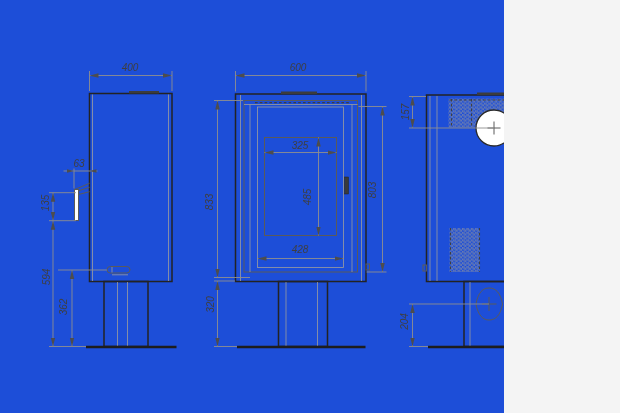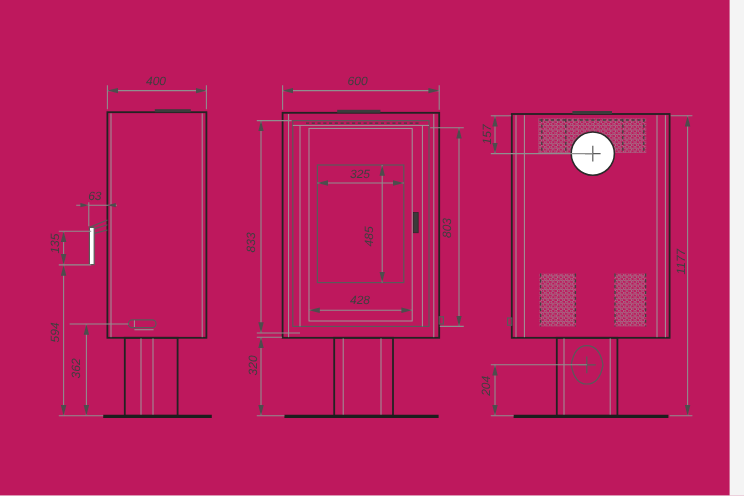--- a/index.html
+++ b/index.html
@@ -1,16 +1,16 @@
 <!DOCTYPE html>
 <html><head>
 <meta charset="utf-8">
 <style>
   html,body{margin:0;padding:0;background:#f4f4f4;}
-  .stage{position:relative;width:608px;height:413px;background:#be185d;overflow:hidden;
+  .stage{position:relative;width:504px;height:413px;background:#1d4ed8;overflow:hidden;
          font-family:"Liberation Sans",sans-serif;}
   svg{position:absolute;left:0;top:0;}
   .outline{fill:none;stroke:#232323;stroke-width:1.5;}
   .med{fill:none;stroke:#5a5a5a;stroke-width:1;}
   .light{fill:none;stroke:#9d9d9d;stroke-width:0.8;}
   .dim{fill:none;stroke:#8f8f8f;stroke-width:0.9;}
   .floor{fill:none;stroke:#1d1d1d;stroke-width:2.6;}
   .dash{fill:none;stroke:#3f3f3f;stroke-width:1.1;stroke-dasharray:2.6 2.2;}
   .darkfill{fill:#3c3c3c;stroke:none;}
   .dimtext{font:italic 10px "Liberation Sans",sans-serif;fill:#3f3f3f;text-anchor:middle;}

